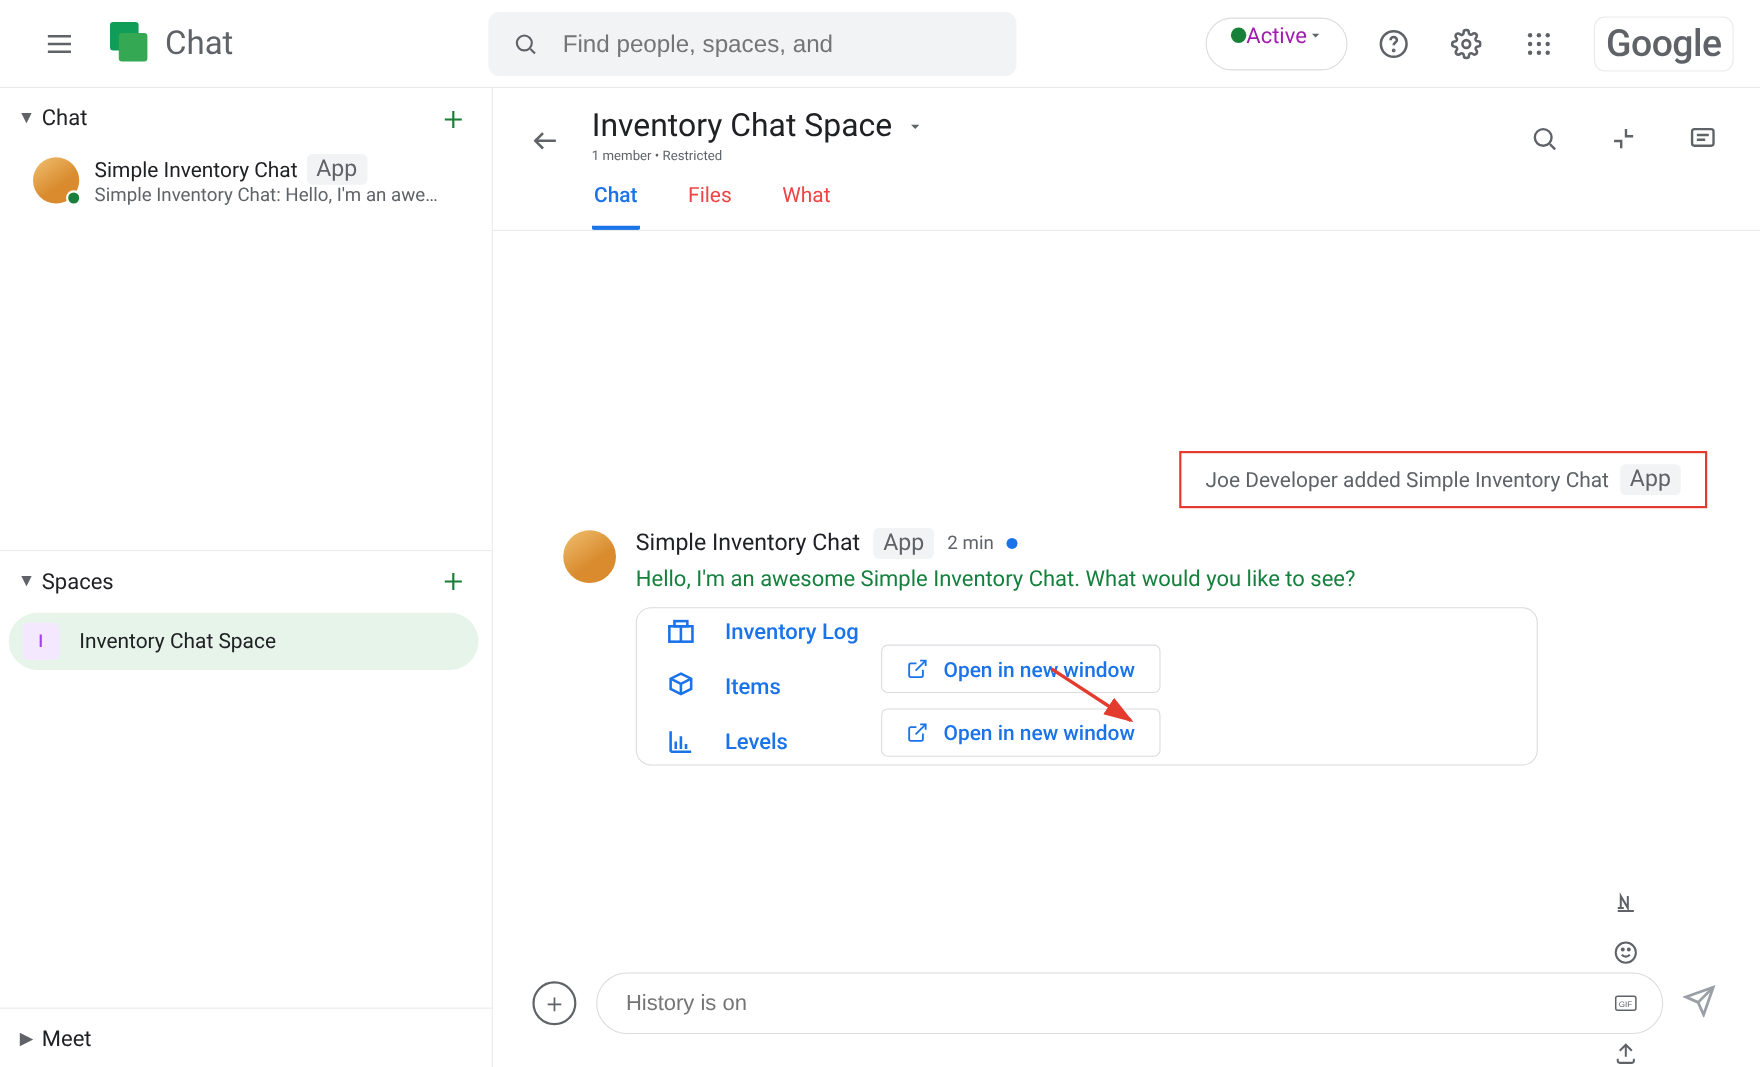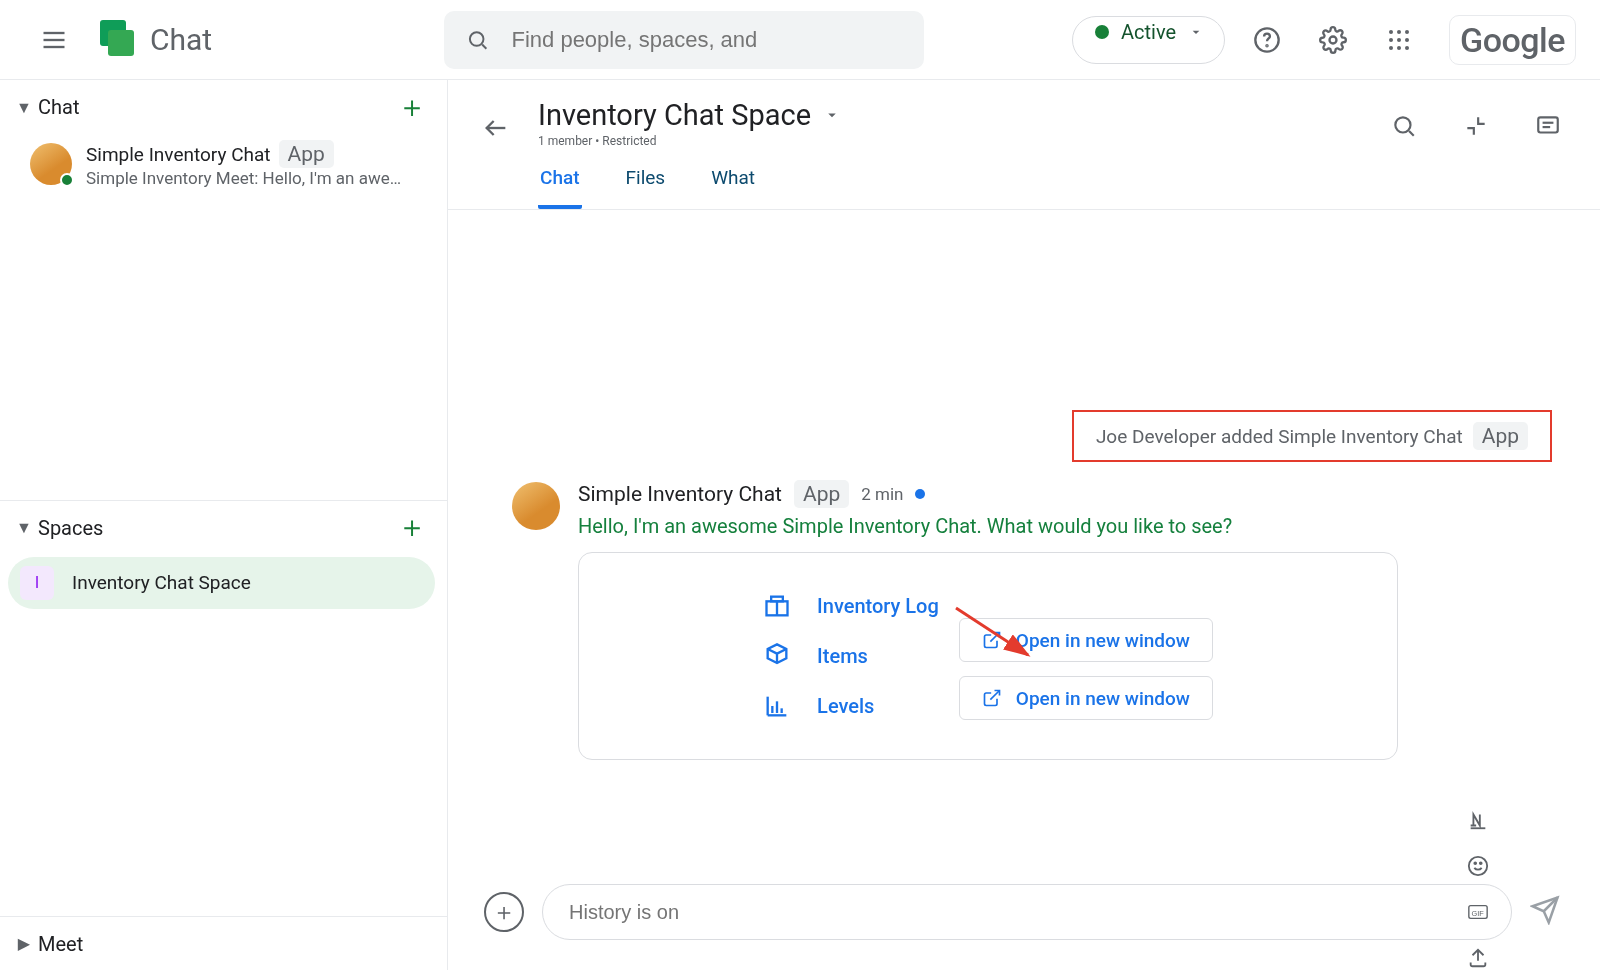--- a/index.html
+++ b/index.html
@@ -32,21 +32,21 @@
     display:flex; align-items:center; padding:0 22px; gap:22px;
   }
   .searchbar input {
     border:none; background:transparent; outline:none;
     font-size:22px; color:#5f6368; width:100%;
   }
   .top-right { margin-left:auto; display:flex; align-items:center; gap:18px; }
   .status-pill {
     height:48px; border:1px solid #dadce0; border-radius:24px;
     display:flex; align-items:center; padding:0 20px 16px 22px;
-    gap:12px; cursor:pointer; font-size:20px; color:#14532d;
+    cursor:pointer; font-size:20px; color:#a21caf;
   }
   .green-dot { width:14px; height:14px; border-radius:50%; background:#188038; }
   .google-logo {
     font-size:34px; font-weight:500; color:#5f6368;
     border:1px solid #e8eaed; border-radius:10px; padding:4px 10px;
     letter-spacing:-0.5px; margin-left:8px;
   }
   
   .body-row { display:flex; height:calc(100% - 80px); }
   .sidebar {
@@ -106,21 +106,21 @@
     border-bottom:1px solid #e8eaed; gap:18px;
   }
   .back-btn { margin-top:6px; }
   .space-head { flex:1; }
   .space-title-row { display:flex; align-items:center; gap:12px; }
   .space-title { font-size:29px; color:#202124; }
   .space-sub { font-size:12px; color:#5f6368; margin-top:2px; }
   .main-head-actions { display:flex; gap:24px; margin-top:4px; }
   .tabs { display:flex; gap:42px; margin-top:18px; }
   .tab {
-    font-size:19px; color:#0c4a6e; padding:0 2px 16px 2px;
+    font-size:19px; color:#ef4444; padding:0 2px 16px 2px;
     cursor:pointer; border-bottom:4px solid transparent; border-radius:2px;
   }
   .tab.active { color:#1a73e8; border-bottom-color:#1a73e8; font-weight:500; }
   
   .conversation { flex:1; padding:30px 48px 0 40px; position:relative; overflow:hidden; }
   .system-msg-wrap { display:flex; justify-content:flex-end; margin-top:170px; margin-bottom:18px; }
   .system-msg {
     border:2.5px solid #e33b2d; padding:10px 22px; display:inline-flex;
     align-items:center; gap:10px; font-size:19px; color:#5f6368;
   }
@@ -130,22 +130,22 @@
     background: linear-gradient(145deg,#f0c070 0%, #d98b2e 60%);
     flex-shrink:0; margin-top:2px; }
   .msg-body { flex:1; }
   .msg-header { display:flex; align-items:center; gap:12px; }
   .msg-author { font-size:21px; color:#202124; }
   .msg-time { font-size:17px; color:#5f6368; }
   .blue-dot { width:10px; height:10px; background:#1a73e8; border-radius:50%; }
   .msg-text { font-size:20px; color:#15803d; margin-top:6px; }
   .card {
     margin-top:14px; border:1px solid #dadce0; border-radius:14px;
-    padding:39px 26px; max-width:820px;
-    display:flex; justify-content:center; align-items:stretch; gap:20px;
+    padding:7px 26px; max-width:820px;
+    display:flex; justify-content:flex-start; align-items:stretch; gap:20px;
   }
   .card-left { display:flex; flex-direction:column; gap:22px; }
   .card-row { display:flex; align-items:center; gap:26px; font-size:20px;
     color:#1a73e8; font-weight:500; cursor:pointer; }
   .card-icon { width:28px; height:28px; color:#1a73e8; flex-shrink:0; }
   .card-right { display:flex; flex-direction:column; justify-content:flex-end; gap:14px; }
   .open-btn {
     border:1px solid #dadce0; border-radius:6px; height:44px;
     display:flex; align-items:center; gap:14px; padding:0 22px;
     font-size:19px; color:#1a73e8; font-weight:500; cursor:pointer;
@@ -247,21 +247,21 @@
     </div>
     <div class="chat-entry">
       <div class="chat-avatar">
         <div class="avatar-presence"></div>
       </div>
       <div class="chat-entry-text">
         <div class="chat-entry-line1">
           <span class="chat-entry-name">Simple Inventory Chat</span>
           <span class="app-badge">App</span>
         </div>
-        <div class="chat-entry-preview">Simple Inventory Meet: Hello, I'm an awe…</div>
+        <div class="chat-entry-preview">Simple Inventory Chat: Hello, I'm an awe…</div>
       </div>
     </div>
 
     <div class="sidebar-spacer"></div>
 
     <div class="spaces-block">
       <div class="section-header">
         <span class="caret">▼</span>
         <span class="section-title">Spaces</span>
         <span class="plus">＋</span>

